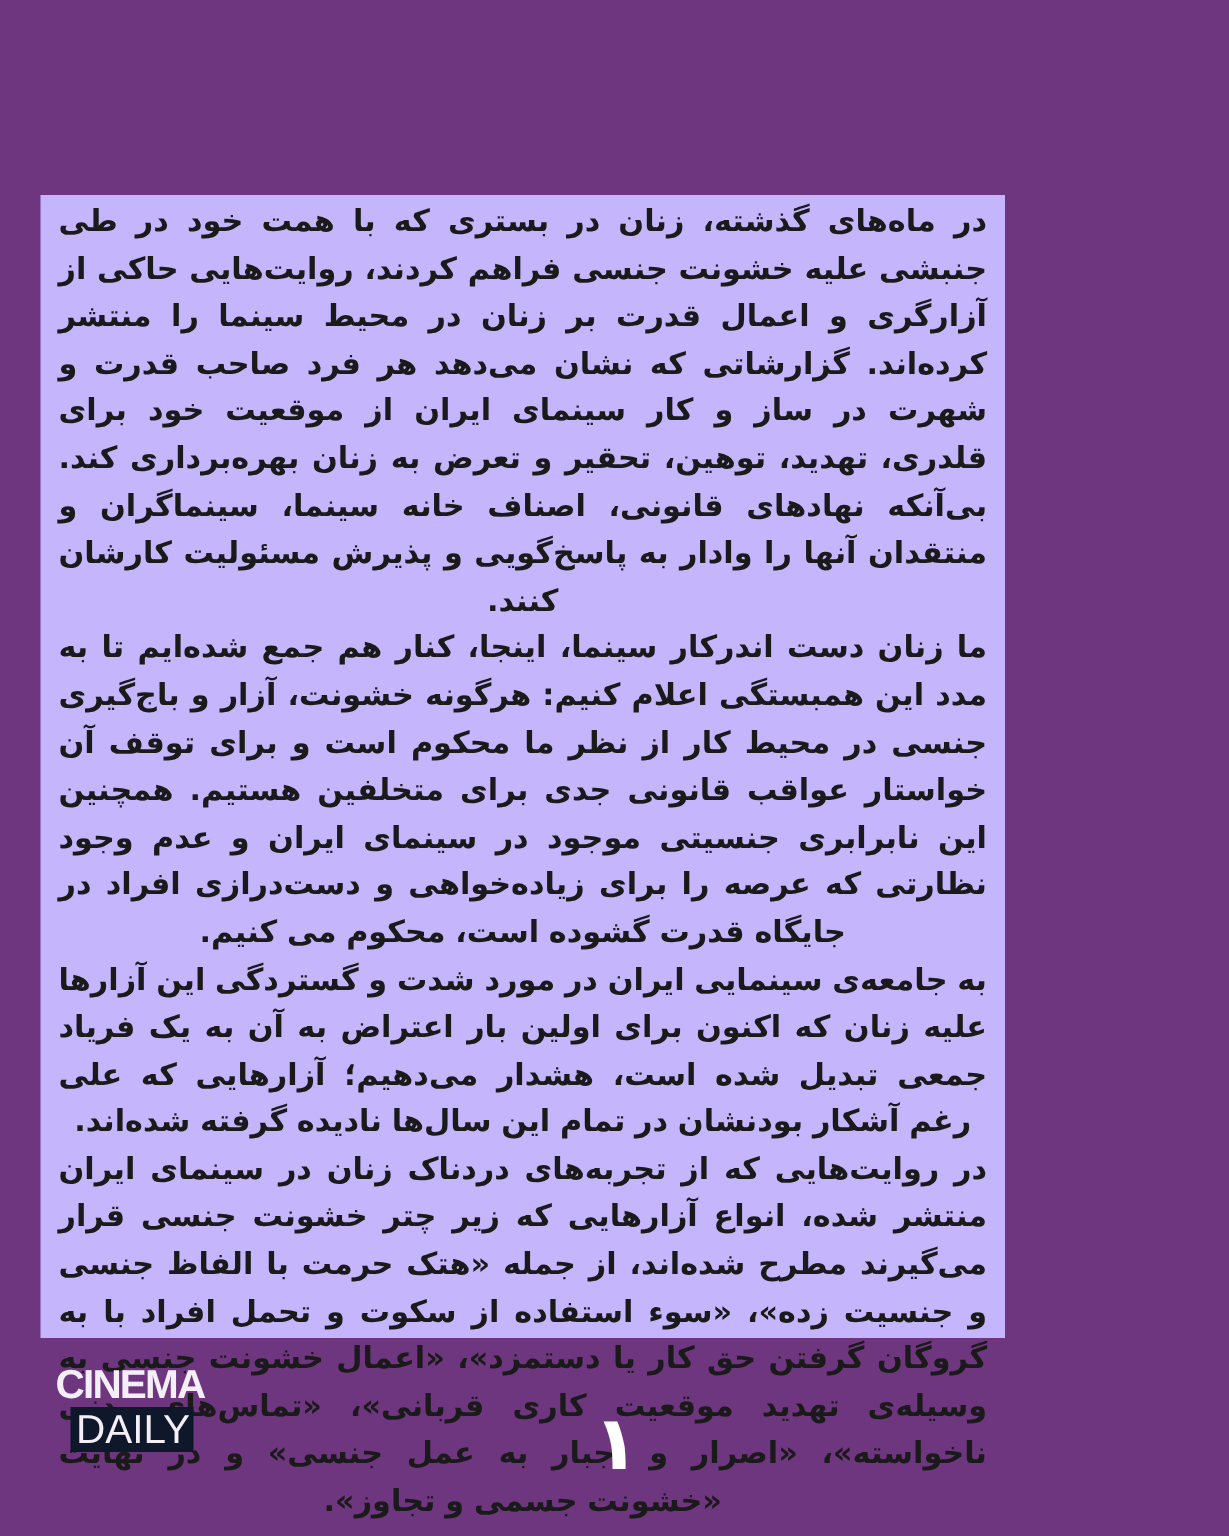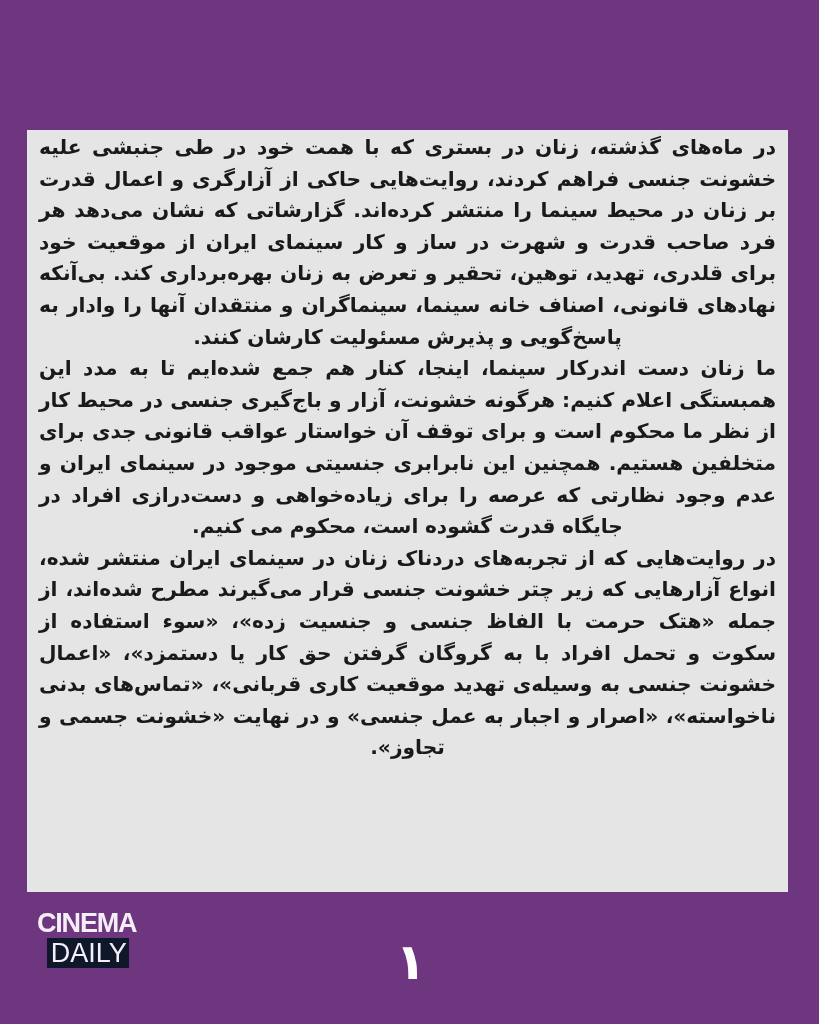--- a/index.html
+++ b/index.html
@@ -11,23 +11,23 @@
       height: 1024px;
       background: #6f3680;
       position: relative;
       overflow: hidden;
       font-family: "DejaVu Sans", sans-serif;
     }
     .card {
       position: absolute;
       left: 27px;
       top: 130px;
-      width: 761px;
+      width: 643px;
       height: 762px;
-      background: #e5e5e5;
+      background: #c4b5fd;
       box-sizing: border-box;
       padding: 2px 12px 0 12px;
     }
     .text {
       direction: rtl;
       text-align: center;
       text-align-last: center;
       color: #1a1a1a;
       font-weight: bold;
       font-size: 20.2px;
@@ -79,20 +79,21 @@
       direction: rtl;
     }
   </style>
 </head>
 <body>
 
 <div class="card">
   <div class="text">
     <span class="para">در ماه‌های گذشته، زنان در بستری که با همت خود در طی جنبشی علیه خشونت جنسی فراهم کردند، روایت‌هایی حاکی از آزارگری و اعمال قدرت بر زنان در محیط سینما را منتشر کرده‌اند. گزارشاتی که نشان می‌دهد هر فرد صاحب قدرت و شهرت در ساز و کار سینمای ایران از موقعیت خود برای قلدری، تهدید، توهین، تحقیر و تعرض به زنان بهره‌برداری کند. بی‌آنکه نهادهای قانونی، اصناف خانه سینما، سینماگران و منتقدان آنها را وادار به پاسخ‌گویی و پذیرش مسئولیت کارشان کنند.</span>
     <span class="para">ما زنان دست اندرکار سینما، اینجا، کنار هم جمع شده‌ایم تا به مدد این همبستگی اعلام کنیم: هرگونه خشونت، آزار و باج‌گیری جنسی در محیط کار از نظر ما محکوم است و برای توقف آن خواستار عواقب قانونی جدی برای متخلفین هستیم. همچنین این نابرابری جنسیتی موجود در سینمای ایران و عدم وجود نظارتی که عرصه را برای زیاده‌خواهی و دست‌درازی افراد در جایگاه قدرت  گشوده است، محکوم می کنیم.</span>
+    <span class="para">به جامعه‌ی سینمایی ایران در مورد شدت و گستردگی این آزارها علیه زنان که اکنون برای اولین بار اعتراض به آن به یک فریاد جمعی تبدیل شده است، هشدار می‌دهیم؛ آزارهایی که علی رغم آشکار بودنشان در تمام این سال‌ها نادیده گرفته شده‌اند.</span>
     <span class="para">در روایت‌هایی که از تجربه‌های دردناک زنان در سینمای ایران منتشر شده، انواع آزارهایی که زیر چتر خشونت جنسی قرار می‌گیرند مطرح شده‌اند، از جمله «هتک حرمت با الفاظ  جنسی و جنسیت زده»، «سوء استفاده از سکوت و تحمل افراد با به گروگان گرفتن حق کار یا دستمزد»، «اعمال خشونت جنسی به وسیله‌ی تهدید موقعیت کاری قربانی»، «تماس‌های بدنی ناخواسته»، «اصرار و اجبار به عمل جنسی» و در نهایت «خشونت جسمی و تجاوز».</span>
   </div>
 </div>
 
 <div class="logo">
   <span class="cinema">CINEMA</span>
   <span class="daily">DAILY</span>
 </div>
 
 <div class="page-number">۱</div>

